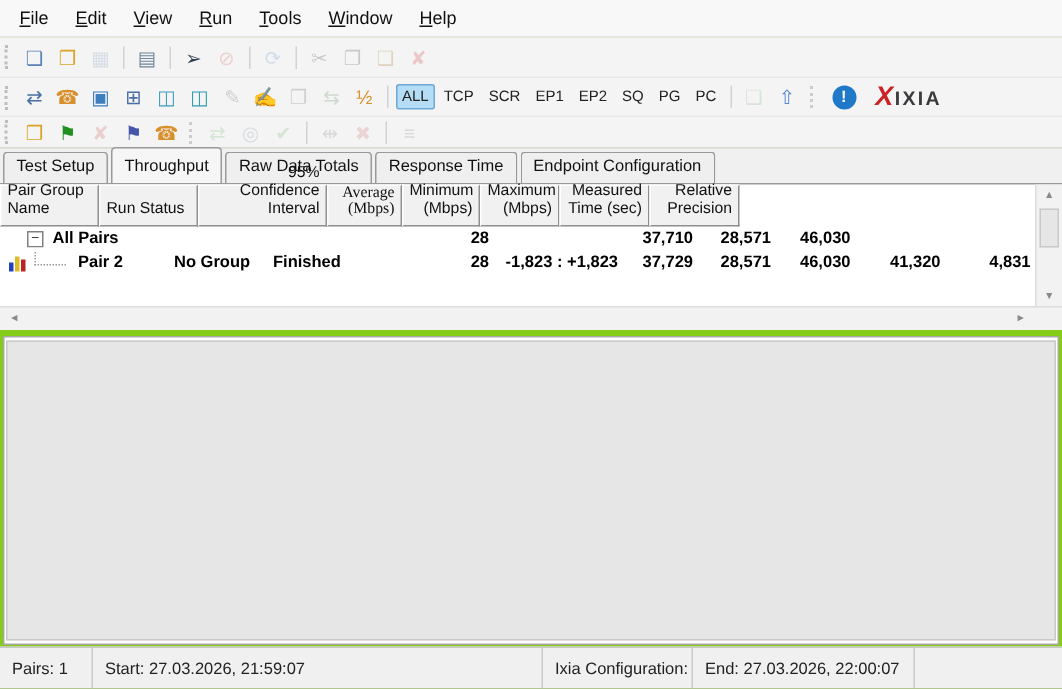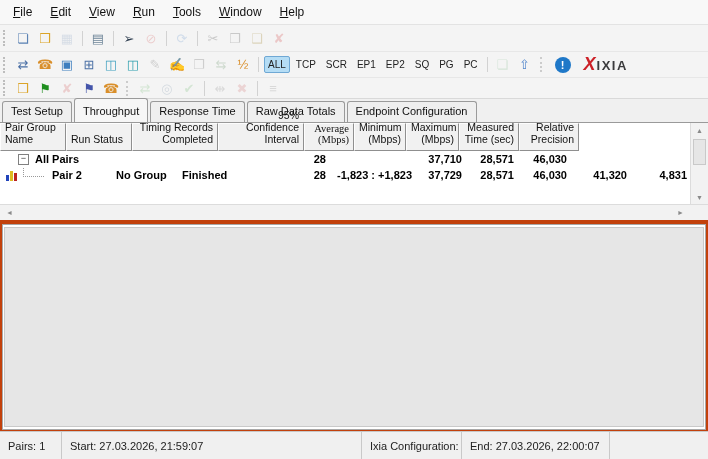--- a/index.html
+++ b/index.html
@@ -1,16 +1,16 @@
 <!DOCTYPE html>
 <html><head>
 <meta charset="utf-8">
 <style>
   html,body{margin:0;padding:0;background:#d6d6d6;font-family:"Liberation Sans",sans-serif;}
-  #app{position:relative;width:708px;height:459px;background:#c2410c;outline:1px solid #8a8a8a;overflow:hidden;}
+  #app{position:relative;width:708px;height:459px;background:#84cc16;outline:1px solid #8a8a8a;overflow:hidden;}
 
   
   #menubar{position:absolute;top:0;left:0;right:0;height:24px;background:#f8f8f8;border-bottom:1px solid #e3e3e3;display:flex;align-items:center;padding-left:4px;font-size:12px;color:#111;}
   .mi{padding:3px 9px;cursor:default;}
   .ul{text-decoration:underline;}
 
   
   .toolbar{position:absolute;left:0;right:0;display:flex;align-items:center;background:#f4f4f4;}
   #toolbar1{top:25px;height:26px;border-bottom:1px solid #e7e7e7;}
   #toolbar2{top:52px;height:25px;border-bottom:1px solid #e7e7e7;}
@@ -145,37 +145,33 @@
       <div class="tsep"></div>
       <span class="tbico dis" style="color: rgb(170, 170, 170);">⇹</span>
       <span class="tbico dis" style="color: rgb(221, 153, 153);">✖</span>
       <div class="tsep"></div>
       <span class="tbico dis" style="color: rgb(170, 170, 170);">≡</span>
     </div>
 
   <div id="tabbar">
       <div class="tab">Test Setup</div>
       <div class="tab active">Throughput</div>
+      <div class="tab">Raw Data Totals</div>
       <div class="tab">Response Time</div>
-      <div class="tab">Raw Data Totals</div>
       <div class="tab">Endpoint Configuration</div>
     </div>
 
   <div id="tablepanel">
     <div id="gridhead">
         <div class="hc" style="width: 66px;">
           <div>Pair Group</div>
           <div>Name</div>
         </div>
         <div class="hc" style="width: 66px;">
           <div>Run Status</div>
-        </div>
-        <div class="hc r" style="width: 86px;">
-          <div>Timing Records</div>
-          <div>Completed</div>
         </div>
         <div class="hc r" style="width: 86px;">
           <div>95% Confidence</div>
           <div>Interval</div>
         </div>
         <div class="hc r" style="width: 50px; font-family: Liberation Serif, serif;">
           <div>Average</div>
           <div>(Mbps)</div>
         </div>
         <div class="hc r" style="width: 52px;">

